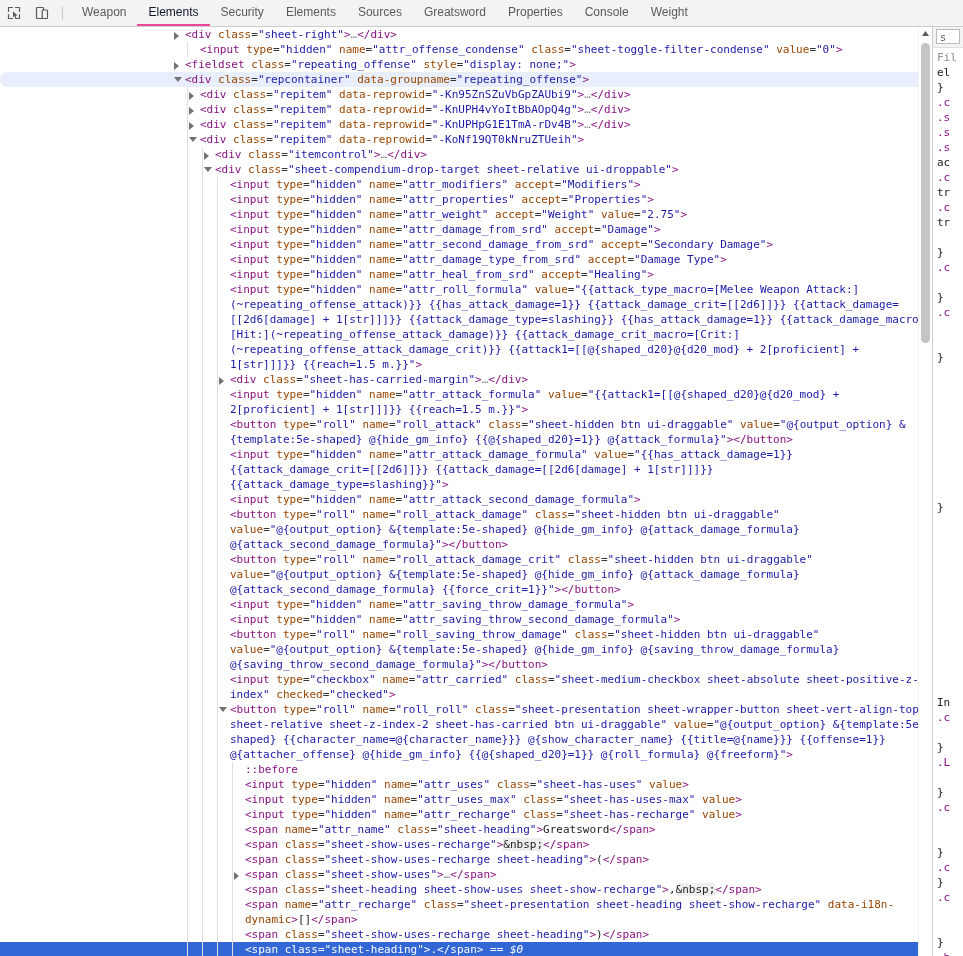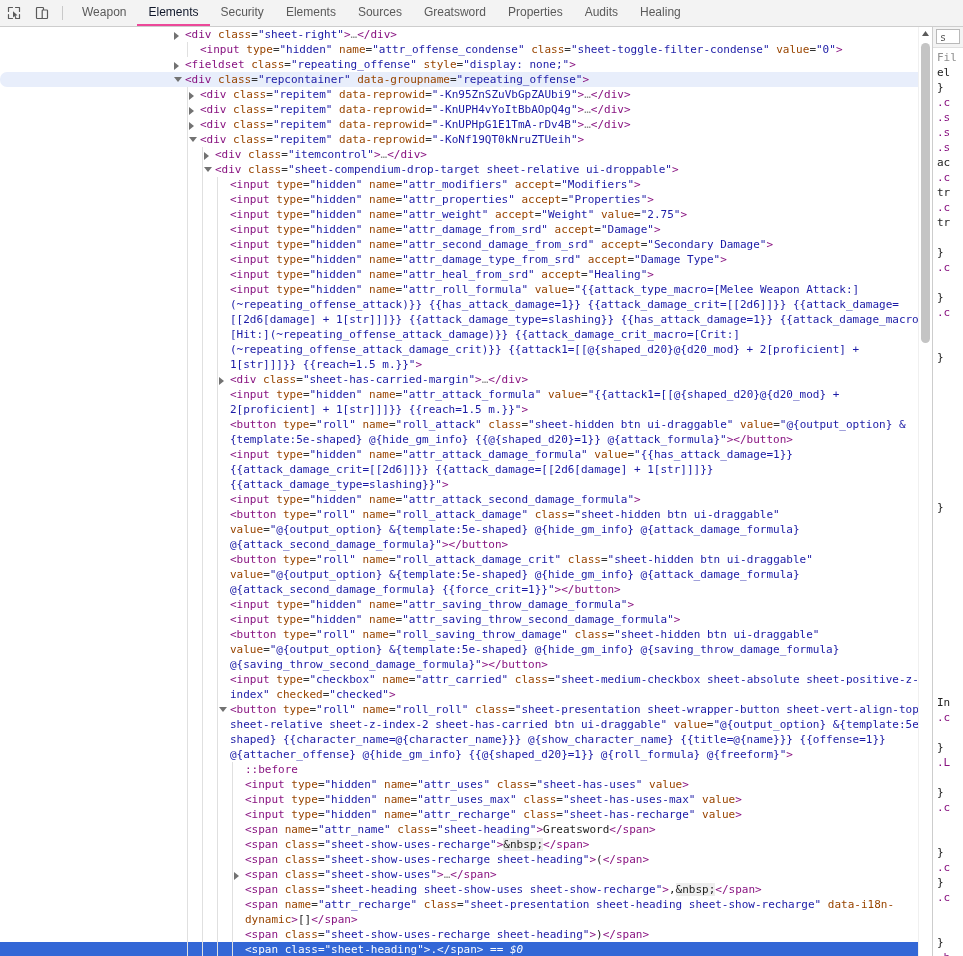--- a/index.html
+++ b/index.html
@@ -221,24 +221,24 @@
       <div class="tb-tab">
         <span>Sources</span>
       </div>
       <div class="tb-tab">
         <span>Greatsword</span>
       </div>
       <div class="tb-tab">
         <span>Properties</span>
       </div>
       <div class="tb-tab">
-        <span>Audits</span>
-      </div>
-      <div class="tb-tab">
-        <span>Healing</span>
+        <span>Console</span>
+      </div>
+      <div class="tb-tab">
+        <span>Weight</span>
       </div>
     </div>
 </div>
 
 <div id="main">
 
   <div id="dom-pane">
     <div id="dom-tree"><div class="node" style="padding-left: 185px;"><span class="tri" style="left: 174px; top: 5px;"></span><span class="txt"><span class="tag">&lt;div</span><span class="attr"> class</span><span class="punc">=</span><span class="val">"sheet-right"</span><span class="tag">&gt;</span><span class="ellip">…</span><span class="tag">&lt;/div&gt;</span></span></div><div class="node" style="padding-left: 200px;"><span class="txt"><span class="tag">&lt;input</span><span class="attr"> type</span><span class="punc">=</span><span class="val">"hidden"</span><span class="attr"> name</span><span class="punc">=</span><span class="val">"attr_offense_condense"</span><span class="attr"> class</span><span class="punc">=</span><span class="val">"sheet-toggle-filter-condense"</span><span class="attr"> value</span><span class="punc">=</span><span class="val">"0"</span><span class="tag">&gt;</span></span></div><div class="node" style="padding-left: 185px;"><span class="tri" style="left: 174px; top: 5px;"></span><span class="txt"><span class="tag">&lt;fieldset</span><span class="attr"> class</span><span class="punc">=</span><span class="val">"repeating_offense"</span><span class="attr"> style</span><span class="punc">=</span><span class="val">"display: none;"</span><span class="tag">&gt;</span></span></div><div class="node sel-light" style="padding-left: 185px;"><span class="tri open" style="left: 174px; top: 5px;"></span><span class="txt"><span class="tag">&lt;div</span><span class="attr"> class</span><span class="punc">=</span><span class="val">"repcontainer"</span><span class="attr"> data-groupname</span><span class="punc">=</span><span class="val">"repeating_offense"</span><span class="tag">&gt;</span></span></div><div class="node" style="padding-left: 200px;"><span class="tri" style="left: 189px; top: 5px;"></span><span class="txt"><span class="tag">&lt;div</span><span class="attr"> class</span><span class="punc">=</span><span class="val">"repitem"</span><span class="attr"> data-reprowid</span><span class="punc">=</span><span class="val">"-Kn95ZnSZuVbGpZAUbi9"</span><span class="tag">&gt;</span><span class="ellip">…</span><span class="tag">&lt;/div&gt;</span></span></div><div class="node" style="padding-left: 200px;"><span class="tri" style="left: 189px; top: 5px;"></span><span class="txt"><span class="tag">&lt;div</span><span class="attr"> class</span><span class="punc">=</span><span class="val">"repitem"</span><span class="attr"> data-reprowid</span><span class="punc">=</span><span class="val">"-KnUPH4vYoItBbAOpQ4g"</span><span class="tag">&gt;</span><span class="ellip">…</span><span class="tag">&lt;/div&gt;</span></span></div><div class="node" style="padding-left: 200px;"><span class="tri" style="left: 189px; top: 5px;"></span><span class="txt"><span class="tag">&lt;div</span><span class="attr"> class</span><span class="punc">=</span><span class="val">"repitem"</span><span class="attr"> data-reprowid</span><span class="punc">=</span><span class="val">"-KnUPHpG1E1TmA-rDv4B"</span><span class="tag">&gt;</span><span class="ellip">…</span><span class="tag">&lt;/div&gt;</span></span></div><div class="node" style="padding-left: 200px;"><span class="tri open" style="left: 189px; top: 5px;"></span><span class="txt"><span class="tag">&lt;div</span><span class="attr"> class</span><span class="punc">=</span><span class="val">"repitem"</span><span class="attr"> data-reprowid</span><span class="punc">=</span><span class="val">"-KoNf19QT0kNruZTUeih"</span><span class="tag">&gt;</span></span></div><div class="node" style="padding-left: 215px;"><span class="tri" style="left: 204px; top: 5px;"></span><span class="txt"><span class="tag">&lt;div</span><span class="attr"> class</span><span class="punc">=</span><span class="val">"itemcontrol"</span><span class="tag">&gt;</span><span class="ellip">…</span><span class="tag">&lt;/div&gt;</span></span></div><div class="node" style="padding-left: 215px;"><span class="tri open" style="left: 204px; top: 5px;"></span><span class="txt"><span class="tag">&lt;div</span><span class="attr"> class</span><span class="punc">=</span><span class="val">"sheet-compendium-drop-target sheet-relative ui-droppable"</span><span class="tag">&gt;</span></span></div><div class="node" style="padding-left: 230px;"><span class="txt"><span class="tag">&lt;input</span><span class="attr"> type</span><span class="punc">=</span><span class="val">"hidden"</span><span class="attr"> name</span><span class="punc">=</span><span class="val">"attr_modifiers"</span><span class="attr"> accept</span><span class="punc">=</span><span class="val">"Modifiers"</span><span class="tag">&gt;</span></span></div><div class="node" style="padding-left: 230px;"><span class="txt"><span class="tag">&lt;input</span><span class="attr"> type</span><span class="punc">=</span><span class="val">"hidden"</span><span class="attr"> name</span><span class="punc">=</span><span class="val">"attr_properties"</span><span class="attr"> accept</span><span class="punc">=</span><span class="val">"Properties"</span><span class="tag">&gt;</span></span></div><div class="node" style="padding-left: 230px;"><span class="txt"><span class="tag">&lt;input</span><span class="attr"> type</span><span class="punc">=</span><span class="val">"hidden"</span><span class="attr"> name</span><span class="punc">=</span><span class="val">"attr_weight"</span><span class="attr"> accept</span><span class="punc">=</span><span class="val">"Weight"</span><span class="attr"> value</span><span class="punc">=</span><span class="val">"2.75"</span><span class="tag">&gt;</span></span></div><div class="node" style="padding-left: 230px;"><span class="txt"><span class="tag">&lt;input</span><span class="attr"> type</span><span class="punc">=</span><span class="val">"hidden"</span><span class="attr"> name</span><span class="punc">=</span><span class="val">"attr_damage_from_srd"</span><span class="attr"> accept</span><span class="punc">=</span><span class="val">"Damage"</span><span class="tag">&gt;</span></span></div><div class="node" style="padding-left: 230px;"><span class="txt"><span class="tag">&lt;input</span><span class="attr"> type</span><span class="punc">=</span><span class="val">"hidden"</span><span class="attr"> name</span><span class="punc">=</span><span class="val">"attr_second_damage_from_srd"</span><span class="attr"> accept</span><span class="punc">=</span><span class="val">"Secondary Damage"</span><span class="tag">&gt;</span></span></div><div class="node" style="padding-left: 230px;"><span class="txt"><span class="tag">&lt;input</span><span class="attr"> type</span><span class="punc">=</span><span class="val">"hidden"</span><span class="attr"> name</span><span class="punc">=</span><span class="val">"attr_damage_type_from_srd"</span><span class="attr"> accept</span><span class="punc">=</span><span class="val">"Damage Type"</span><span class="tag">&gt;</span></span></div><div class="node" style="padding-left: 230px;"><span class="txt"><span class="tag">&lt;input</span><span class="attr"> type</span><span class="punc">=</span><span class="val">"hidden"</span><span class="attr"> name</span><span class="punc">=</span><span class="val">"attr_heal_from_srd"</span><span class="attr"> accept</span><span class="punc">=</span><span class="val">"Healing"</span><span class="tag">&gt;</span></span></div><div class="node" style="padding-left: 230px;"><span class="txt"><span class="tag">&lt;input</span><span class="attr"> type</span><span class="punc">=</span><span class="val">"hidden"</span><span class="attr"> name</span><span class="punc">=</span><span class="val">"attr_roll_formula"</span><span class="attr"> value</span><span class="punc">=</span><span class="val">"{{attack_type_macro=[Melee Weapon Attack:](~repeating_offense_attack)}} {{has_attack_damage=1}} {{attack_damage_crit=[[2d6]]}} {{attack_damage=[[2d6[damage] + 1[str]]]}} {{attack_damage_type=slashing}} {{has_attack_damage=1}} {{attack_damage_macro=[Hit:](~repeating_offense_attack_damage)}} {{attack_damage_crit_macro=[Crit:](~repeating_offense_attack_damage_crit)}} {{attack1=[[@{shaped_d20}@{d20_mod} + 2[proficient] + 1[str]]]}} {{reach=1.5 m.}}"</span><span class="tag">&gt;</span></span></div><div class="node" style="padding-left: 230px;"><span class="tri" style="left: 219px; top: 5px;"></span><span class="txt"><span class="tag">&lt;div</span><span class="attr"> class</span><span class="punc">=</span><span class="val">"sheet-has-carried-margin"</span><span class="tag">&gt;</span><span class="ellip">…</span><span class="tag">&lt;/div&gt;</span></span></div><div class="node" style="padding-left: 230px;"><span class="txt"><span class="tag">&lt;input</span><span class="attr"> type</span><span class="punc">=</span><span class="val">"hidden"</span><span class="attr"> name</span><span class="punc">=</span><span class="val">"attr_attack_formula"</span><span class="attr"> value</span><span class="punc">=</span><span class="val">"{{attack1=[[@{shaped_d20}@{d20_mod} + 2[proficient] + 1[str]]]}} {{reach=1.5 m.}}"</span><span class="tag">&gt;</span></span></div><div class="node" style="padding-left: 230px;"><span class="txt"><span class="tag">&lt;button</span><span class="attr"> type</span><span class="punc">=</span><span class="val">"roll"</span><span class="attr"> name</span><span class="punc">=</span><span class="val">"roll_attack"</span><span class="attr"> class</span><span class="punc">=</span><span class="val">"sheet-hidden btn ui-draggable"</span><span class="attr"> value</span><span class="punc">=</span><span class="val">"@{output_option} &amp;{template:5e-shaped} @{hide_gm_info} {{@{shaped_d20}=1}} @{attack_formula}"</span><span class="tag">&gt;&lt;/button&gt;</span></span></div><div class="node" style="padding-left: 230px;"><span class="txt"><span class="tag">&lt;input</span><span class="attr"> type</span><span class="punc">=</span><span class="val">"hidden"</span><span class="attr"> name</span><span class="punc">=</span><span class="val">"attr_attack_damage_formula"</span><span class="attr"> value</span><span class="punc">=</span><span class="val">"{{has_attack_damage=1}} {{attack_damage_crit=[[2d6]]}} {{attack_damage=[[2d6[damage] + 1[str]]]}} {{attack_damage_type=slashing}}"</span><span class="tag">&gt;</span></span></div><div class="node" style="padding-left: 230px;"><span class="txt"><span class="tag">&lt;input</span><span class="attr"> type</span><span class="punc">=</span><span class="val">"hidden"</span><span class="attr"> name</span><span class="punc">=</span><span class="val">"attr_attack_second_damage_formula"</span><span class="tag">&gt;</span></span></div><div class="node" style="padding-left: 230px;"><span class="txt"><span class="tag">&lt;button</span><span class="attr"> type</span><span class="punc">=</span><span class="val">"roll"</span><span class="attr"> name</span><span class="punc">=</span><span class="val">"roll_attack_damage"</span><span class="attr"> class</span><span class="punc">=</span><span class="val">"sheet-hidden btn ui-draggable"</span><span class="attr"> value</span><span class="punc">=</span><span class="val">"@{output_option} &amp;{template:5e-shaped} @{hide_gm_info} @{attack_damage_formula} @{attack_second_damage_formula}"</span><span class="tag">&gt;&lt;/button&gt;</span></span></div><div class="node" style="padding-left: 230px;"><span class="txt"><span class="tag">&lt;button</span><span class="attr"> type</span><span class="punc">=</span><span class="val">"roll"</span><span class="attr"> name</span><span class="punc">=</span><span class="val">"roll_attack_damage_crit"</span><span class="attr"> class</span><span class="punc">=</span><span class="val">"sheet-hidden btn ui-draggable"</span><span class="attr"> value</span><span class="punc">=</span><span class="val">"@{output_option} &amp;{template:5e-shaped} @{hide_gm_info} @{attack_damage_formula} @{attack_second_damage_formula} {{force_crit=1}}"</span><span class="tag">&gt;&lt;/button&gt;</span></span></div><div class="node" style="padding-left: 230px;"><span class="txt"><span class="tag">&lt;input</span><span class="attr"> type</span><span class="punc">=</span><span class="val">"hidden"</span><span class="attr"> name</span><span class="punc">=</span><span class="val">"attr_saving_throw_damage_formula"</span><span class="tag">&gt;</span></span></div><div class="node" style="padding-left: 230px;"><span class="txt"><span class="tag">&lt;input</span><span class="attr"> type</span><span class="punc">=</span><span class="val">"hidden"</span><span class="attr"> name</span><span class="punc">=</span><span class="val">"attr_saving_throw_second_damage_formula"</span><span class="tag">&gt;</span></span></div><div class="node" style="padding-left: 230px;"><span class="txt"><span class="tag">&lt;button</span><span class="attr"> type</span><span class="punc">=</span><span class="val">"roll"</span><span class="attr"> name</span><span class="punc">=</span><span class="val">"roll_saving_throw_damage"</span><span class="attr"> class</span><span class="punc">=</span><span class="val">"sheet-hidden btn ui-draggable"</span><span class="attr"> value</span><span class="punc">=</span><span class="val">"@{output_option} &amp;{template:5e-shaped} @{hide_gm_info} @{saving_throw_damage_formula} @{saving_throw_second_damage_formula}"</span><span class="tag">&gt;&lt;/button&gt;</span></span></div><div class="node" style="padding-left: 230px;"><span class="txt"><span class="tag">&lt;input</span><span class="attr"> type</span><span class="punc">=</span><span class="val">"checkbox"</span><span class="attr"> name</span><span class="punc">=</span><span class="val">"attr_carried"</span><span class="attr"> class</span><span class="punc">=</span><span class="val">"sheet-medium-checkbox sheet-absolute sheet-positive-z-index"</span><span class="attr"> checked</span><span class="punc">=</span><span class="val">"checked"</span><span class="tag">&gt;</span></span></div><div class="node" style="padding-left: 230px;"><span class="tri open" style="left: 219px; top: 5px;"></span><span class="txt"><span class="tag">&lt;button</span><span class="attr"> type</span><span class="punc">=</span><span class="val">"roll"</span><span class="attr"> name</span><span class="punc">=</span><span class="val">"roll_roll"</span><span class="attr"> class</span><span class="punc">=</span><span class="val">"sheet-presentation sheet-wrapper-button sheet-vert-align-top sheet-relative sheet-z-index-2 sheet-has-carried btn ui-draggable"</span><span class="attr"> value</span><span class="punc">=</span><span class="val">"@{output_option} &amp;{template:5e-shaped} {{character_name=@{character_name}}} @{show_character_name} {{title=@{name}}} {{offense=1}} @{attacher_offense} @{hide_gm_info} {{@{shaped_d20}=1}} @{roll_formula} @{freeform}"</span><span class="tag">&gt;</span></span></div><div class="node" style="padding-left: 245px;"><span class="txt"><span class="pseudo">::before</span></span></div><div class="node" style="padding-left: 245px;"><span class="txt"><span class="tag">&lt;input</span><span class="attr"> type</span><span class="punc">=</span><span class="val">"hidden"</span><span class="attr"> name</span><span class="punc">=</span><span class="val">"attr_uses"</span><span class="attr"> class</span><span class="punc">=</span><span class="val">"sheet-has-uses"</span><span class="attr"> value</span><span class="tag">&gt;</span></span></div><div class="node" style="padding-left: 245px;"><span class="txt"><span class="tag">&lt;input</span><span class="attr"> type</span><span class="punc">=</span><span class="val">"hidden"</span><span class="attr"> name</span><span class="punc">=</span><span class="val">"attr_uses_max"</span><span class="attr"> class</span><span class="punc">=</span><span class="val">"sheet-has-uses-max"</span><span class="attr"> value</span><span class="tag">&gt;</span></span></div><div class="node" style="padding-left: 245px;"><span class="txt"><span class="tag">&lt;input</span><span class="attr"> type</span><span class="punc">=</span><span class="val">"hidden"</span><span class="attr"> name</span><span class="punc">=</span><span class="val">"attr_recharge"</span><span class="attr"> class</span><span class="punc">=</span><span class="val">"sheet-has-recharge"</span><span class="attr"> value</span><span class="tag">&gt;</span></span></div><div class="node" style="padding-left: 245px;"><span class="txt"><span class="tag">&lt;span</span><span class="attr"> name</span><span class="punc">=</span><span class="val">"attr_name"</span><span class="attr"> class</span><span class="punc">=</span><span class="val">"sheet-heading"</span><span class="tag">&gt;</span><span class="text">Greatsword</span><span class="tag">&lt;/span&gt;</span></span></div><div class="node" style="padding-left: 245px;"><span class="txt"><span class="tag">&lt;span</span><span class="attr"> class</span><span class="punc">=</span><span class="val">"sheet-show-uses-recharge"</span><span class="tag">&gt;</span><span class="ent">&amp;nbsp;</span><span class="tag">&lt;/span&gt;</span></span></div><div class="node" style="padding-left: 245px;"><span class="txt"><span class="tag">&lt;span</span><span class="attr"> class</span><span class="punc">=</span><span class="val">"sheet-show-uses-recharge sheet-heading"</span><span class="tag">&gt;</span><span class="text">(</span><span class="tag">&lt;/span&gt;</span></span></div><div class="node" style="padding-left: 245px;"><span class="tri" style="left: 234px; top: 5px;"></span><span class="txt"><span class="tag">&lt;span</span><span class="attr"> class</span><span class="punc">=</span><span class="val">"sheet-show-uses"</span><span class="tag">&gt;</span><span class="ellip">…</span><span class="tag">&lt;/span&gt;</span></span></div><div class="node" style="padding-left: 245px;"><span class="txt"><span class="tag">&lt;span</span><span class="attr"> class</span><span class="punc">=</span><span class="val">"sheet-heading sheet-show-uses sheet-show-recharge"</span><span class="tag">&gt;</span><span class="text">,</span><span class="ent">&amp;nbsp;</span><span class="tag">&lt;/span&gt;</span></span></div><div class="node" style="padding-left: 245px;"><span class="txt"><span class="tag">&lt;span</span><span class="attr"> name</span><span class="punc">=</span><span class="val">"attr_recharge"</span><span class="attr"> class</span><span class="punc">=</span><span class="val">"sheet-presentation sheet-heading sheet-show-recharge"</span><span class="attr"> data-i18n-dynamic</span><span class="tag">&gt;</span><span class="text">[]</span><span class="tag">&lt;/span&gt;</span></span></div><div class="node" style="padding-left: 245px;"><span class="txt"><span class="tag">&lt;span</span><span class="attr"> class</span><span class="punc">=</span><span class="val">"sheet-show-uses-recharge sheet-heading"</span><span class="tag">&gt;</span><span class="text">)</span><span class="tag">&lt;/span&gt;</span></span></div><div class="node sel-blue" style="padding-left: 245px;"><span class="txt"><span class="tag">&lt;span</span><span class="attr"> class</span><span class="punc">=</span><span class="val">"sheet-heading"</span><span class="tag">&gt;</span><span class="text">.</span><span class="tag">&lt;/span&gt;</span><span class="dollar"> == $0</span></span></div></div>
 
     <div id="dom-scroll">

